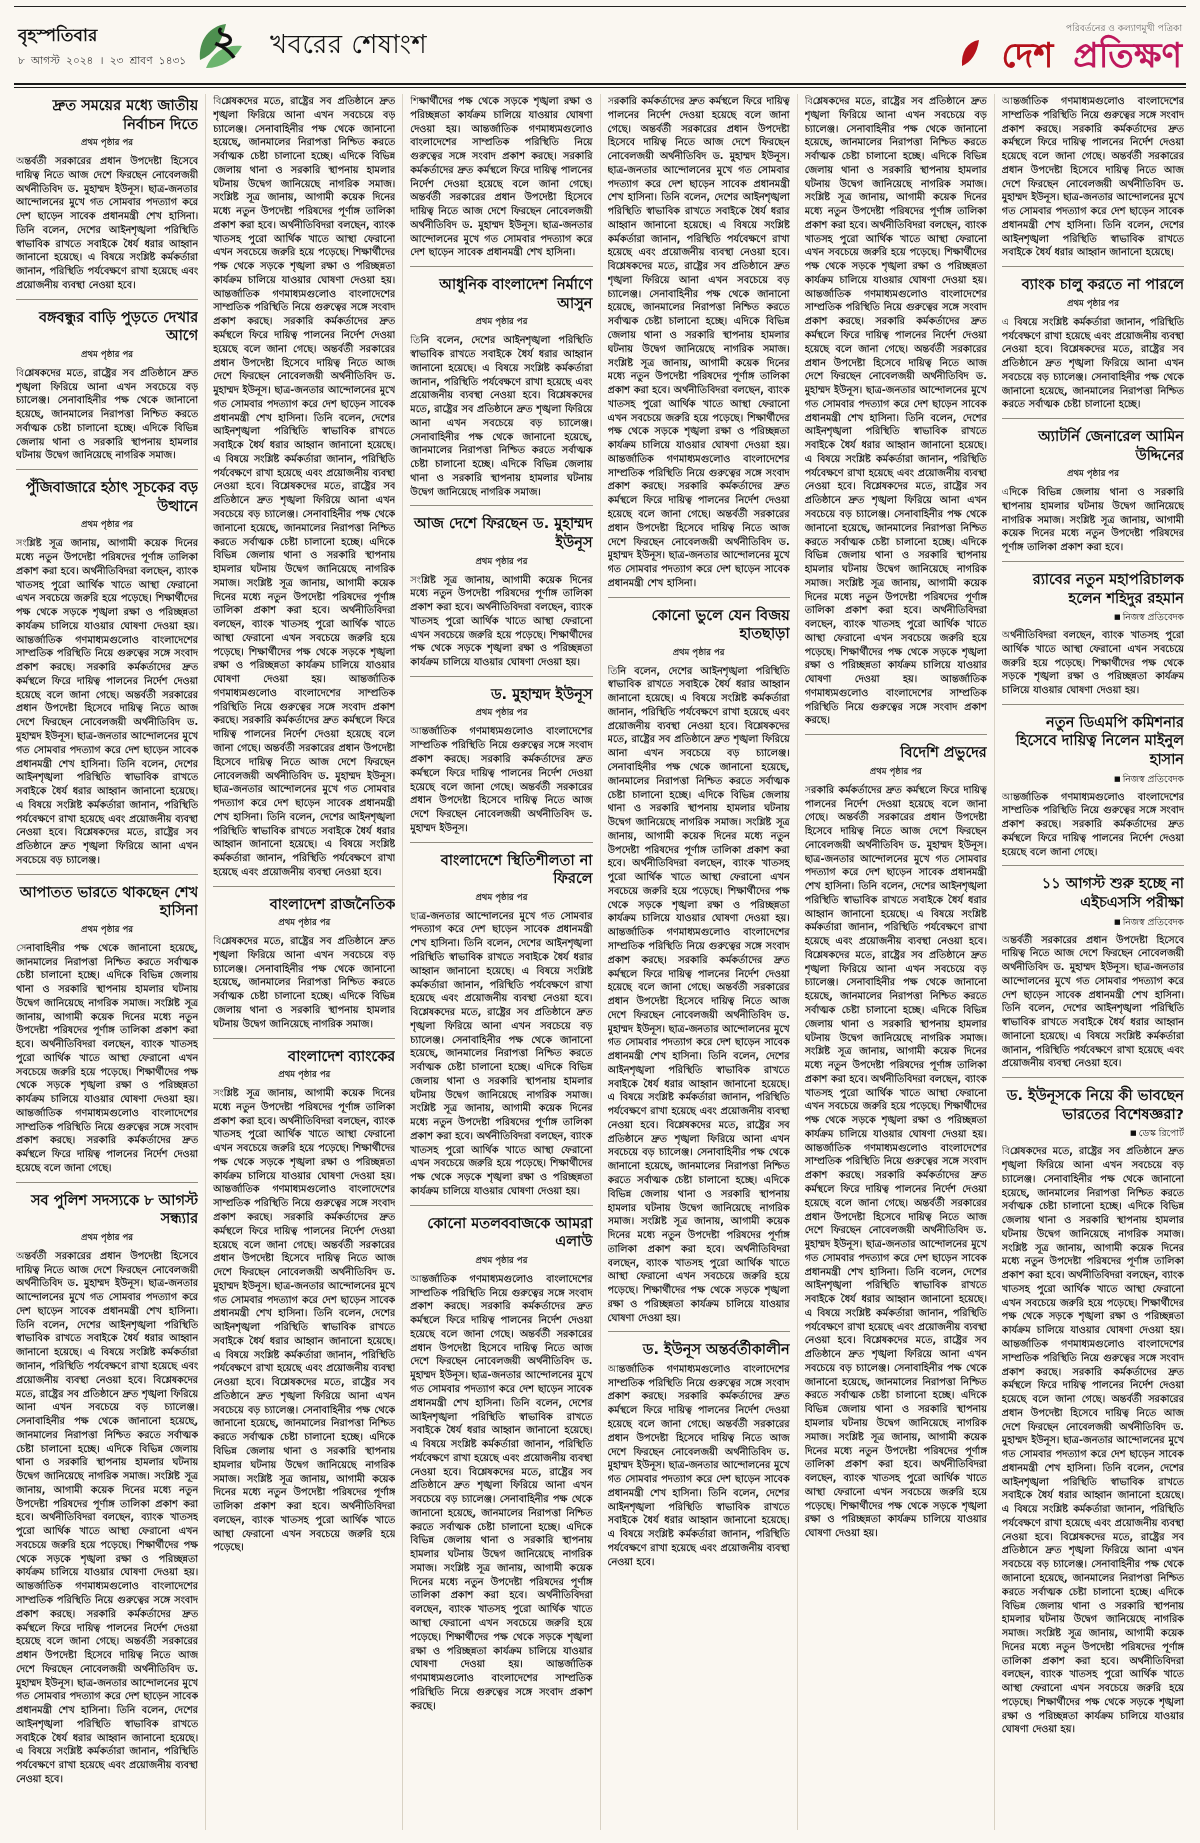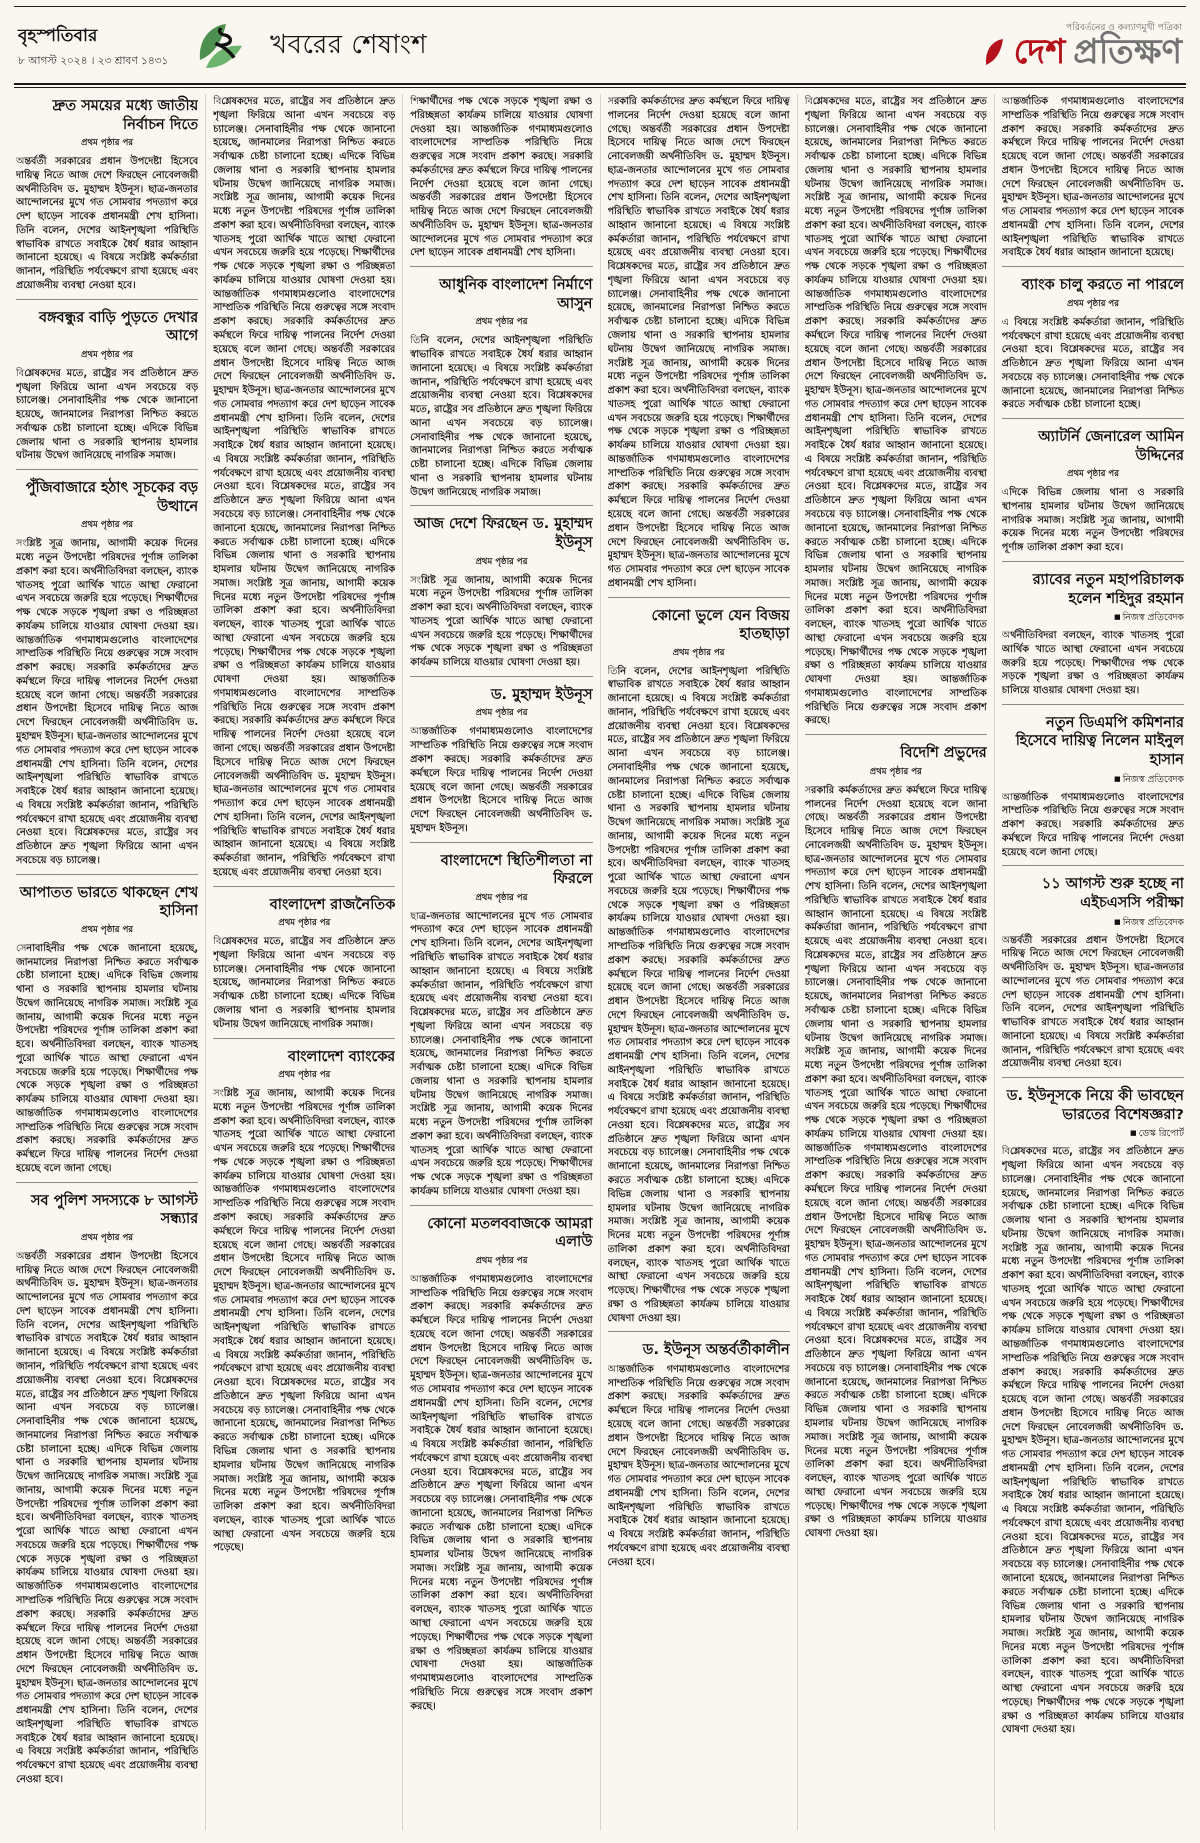--- a/index.html
+++ b/index.html
@@ -7,35 +7,35 @@
   body {
     background:#faf7f1;
     color:#141414;
     font-family:"DejaVu Sans","Liberation Sans",sans-serif;
     padding:6px 14px 0 14px;
   }
   .top-rule { border-top:1.5px solid #222; margin-bottom:4px; }
 
   
   .header { display:flex; align-items:center; height:70px; padding:2px 4px; }
-  .date-block { display:flex; flex-direction:column; gap:3px; min-width:170px; }
+  .date-block { display:flex; flex-direction:column; gap:3px; min-width:170px;font-family:Liberation Mono, monospace; }
   .date-block .day { font-size:17px; font-weight:bold; }
   .date-block .date { font-size:10.5px; color:#333; }
   .page-emblem { position:relative; width:64px; height:64px; margin:0 14px 0 4px; flex:0 0 auto; }
   .page-emblem svg { position:absolute; left:0; top:2px; }
   .page-num {
     position:absolute; left:20px; top:6px;
     font-size:40px; font-weight:bold; color:#111; line-height:1;
   }
   .section-title { font-size:26px; font-weight:normal; letter-spacing:.5px; flex:0 0 auto; }
   .masthead { margin-left:auto; text-align:right; display:flex; flex-direction:column; align-items:flex-end; gap:2px; }
   .masthead .tagline { font-size:9px; color:#666; }
-  .logo { display:flex; align-items:flex-start; gap:8px;font-family:Liberation Mono, monospace; }
+  .logo { display:flex; align-items:flex-start; gap:20px; }
   .logo .w1 { font-size:34px; font-weight:bold; color:var(--accent,#b5121b); line-height:1; }
-  .logo .w2 { font-size:34px; font-weight:bold; color:#737373; line-height:1; }
+  .logo .w2 { font-size:34px; font-weight:bold; color:#be185d; line-height:1; }
   .double-rule { border-top:2.5px solid #1a1a1a; border-bottom:1px solid #1a1a1a; height:5px; margin:2px 0 6px 0; }
 
   
   .columns { display:flex; gap:0; height:1736px; overflow:hidden; }
   .col {
     flex:1 1 0; min-width:0; height:100%; overflow:hidden;
     padding:0 7px; border-right:1px solid #d9d2c4;
   }
   .col:first-child { padding-left:2px; }
   .col:last-child { border-right:none; padding-right:2px; }

